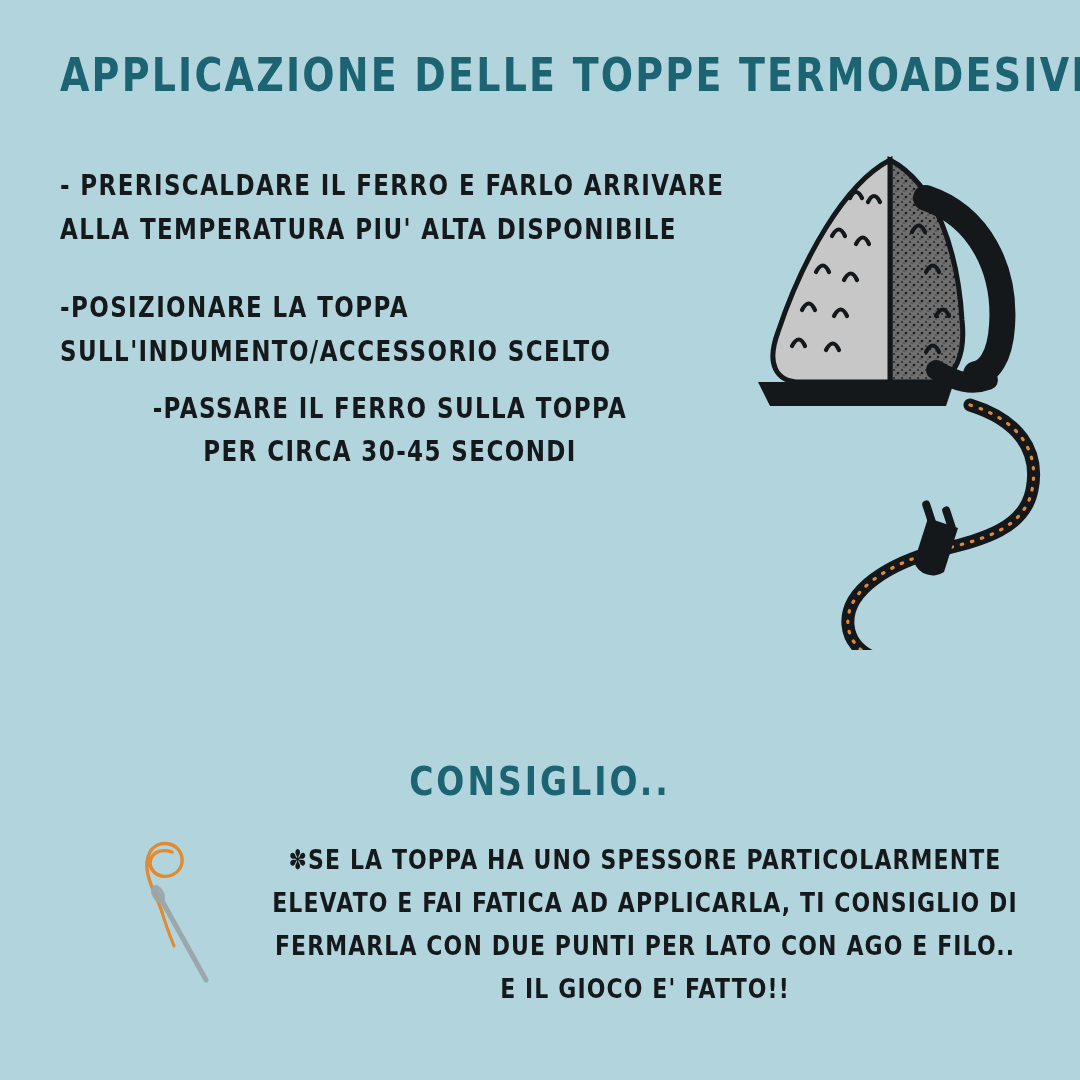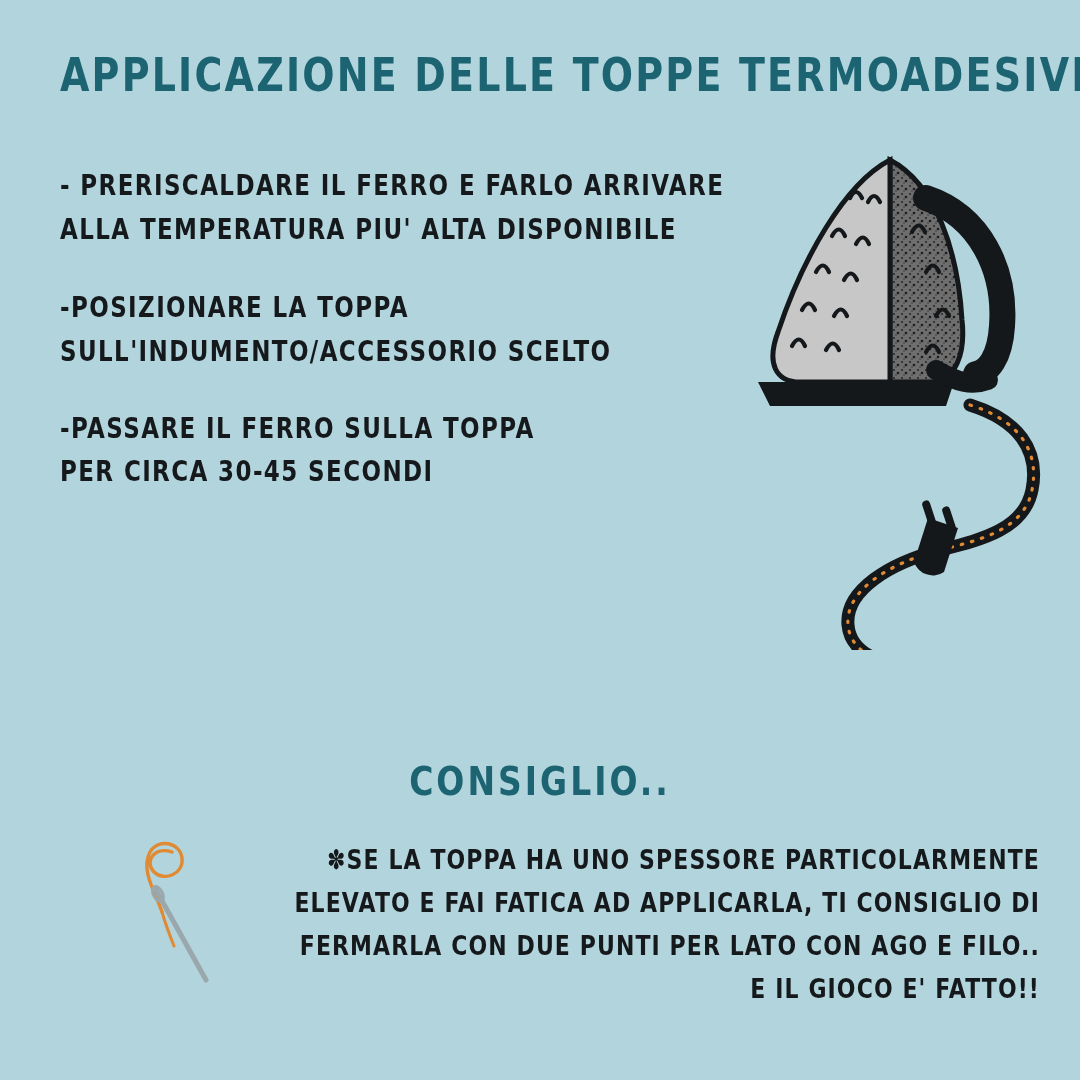--- a/index.html
+++ b/index.html
@@ -58,22 +58,22 @@
     text-transform: uppercase;
     transform: scaleY(1.24);
     transform-origin: left top;
     line-height: 1.42;
     white-space: nowrap;
   }
   .step-line + .step-line {
     margin-top: 11px;
   }
   .step-gap-1 { margin-bottom: 46px; }
-  .step-gap-2 { margin-bottom: 44px; }
-  .step-gap-3 { margin-bottom: 44px; }
+  .step-gap-2 { margin-bottom: 24px; }
+  .step-gap-3 { margin-bottom: 44px; text-align: center; }
 
   
   .consiglio-title {
     position: absolute;
     left: 0;
     top: 758px;
     width: 1080px;
     text-align: center;
     font-family: "DejaVu Sans", sans-serif;
     font-size: 33px;
@@ -84,21 +84,21 @@
     transform: scaleY(1.2);
     transform-origin: center top;
   }
 
   
   .tip {
     position: absolute;
     left: 250px;
     top: 840px;
     width: 790px;
-    text-align: right;
+    text-align: center;
   }
   .tip-line {
     font-family: "DejaVu Sans", sans-serif;
     font-size: 22px;
     font-weight: bold;
     letter-spacing: 1.1px;
     color: #15191c;
     text-transform: uppercase;
     transform: scaleY(1.22);
     transform-origin: center top;

